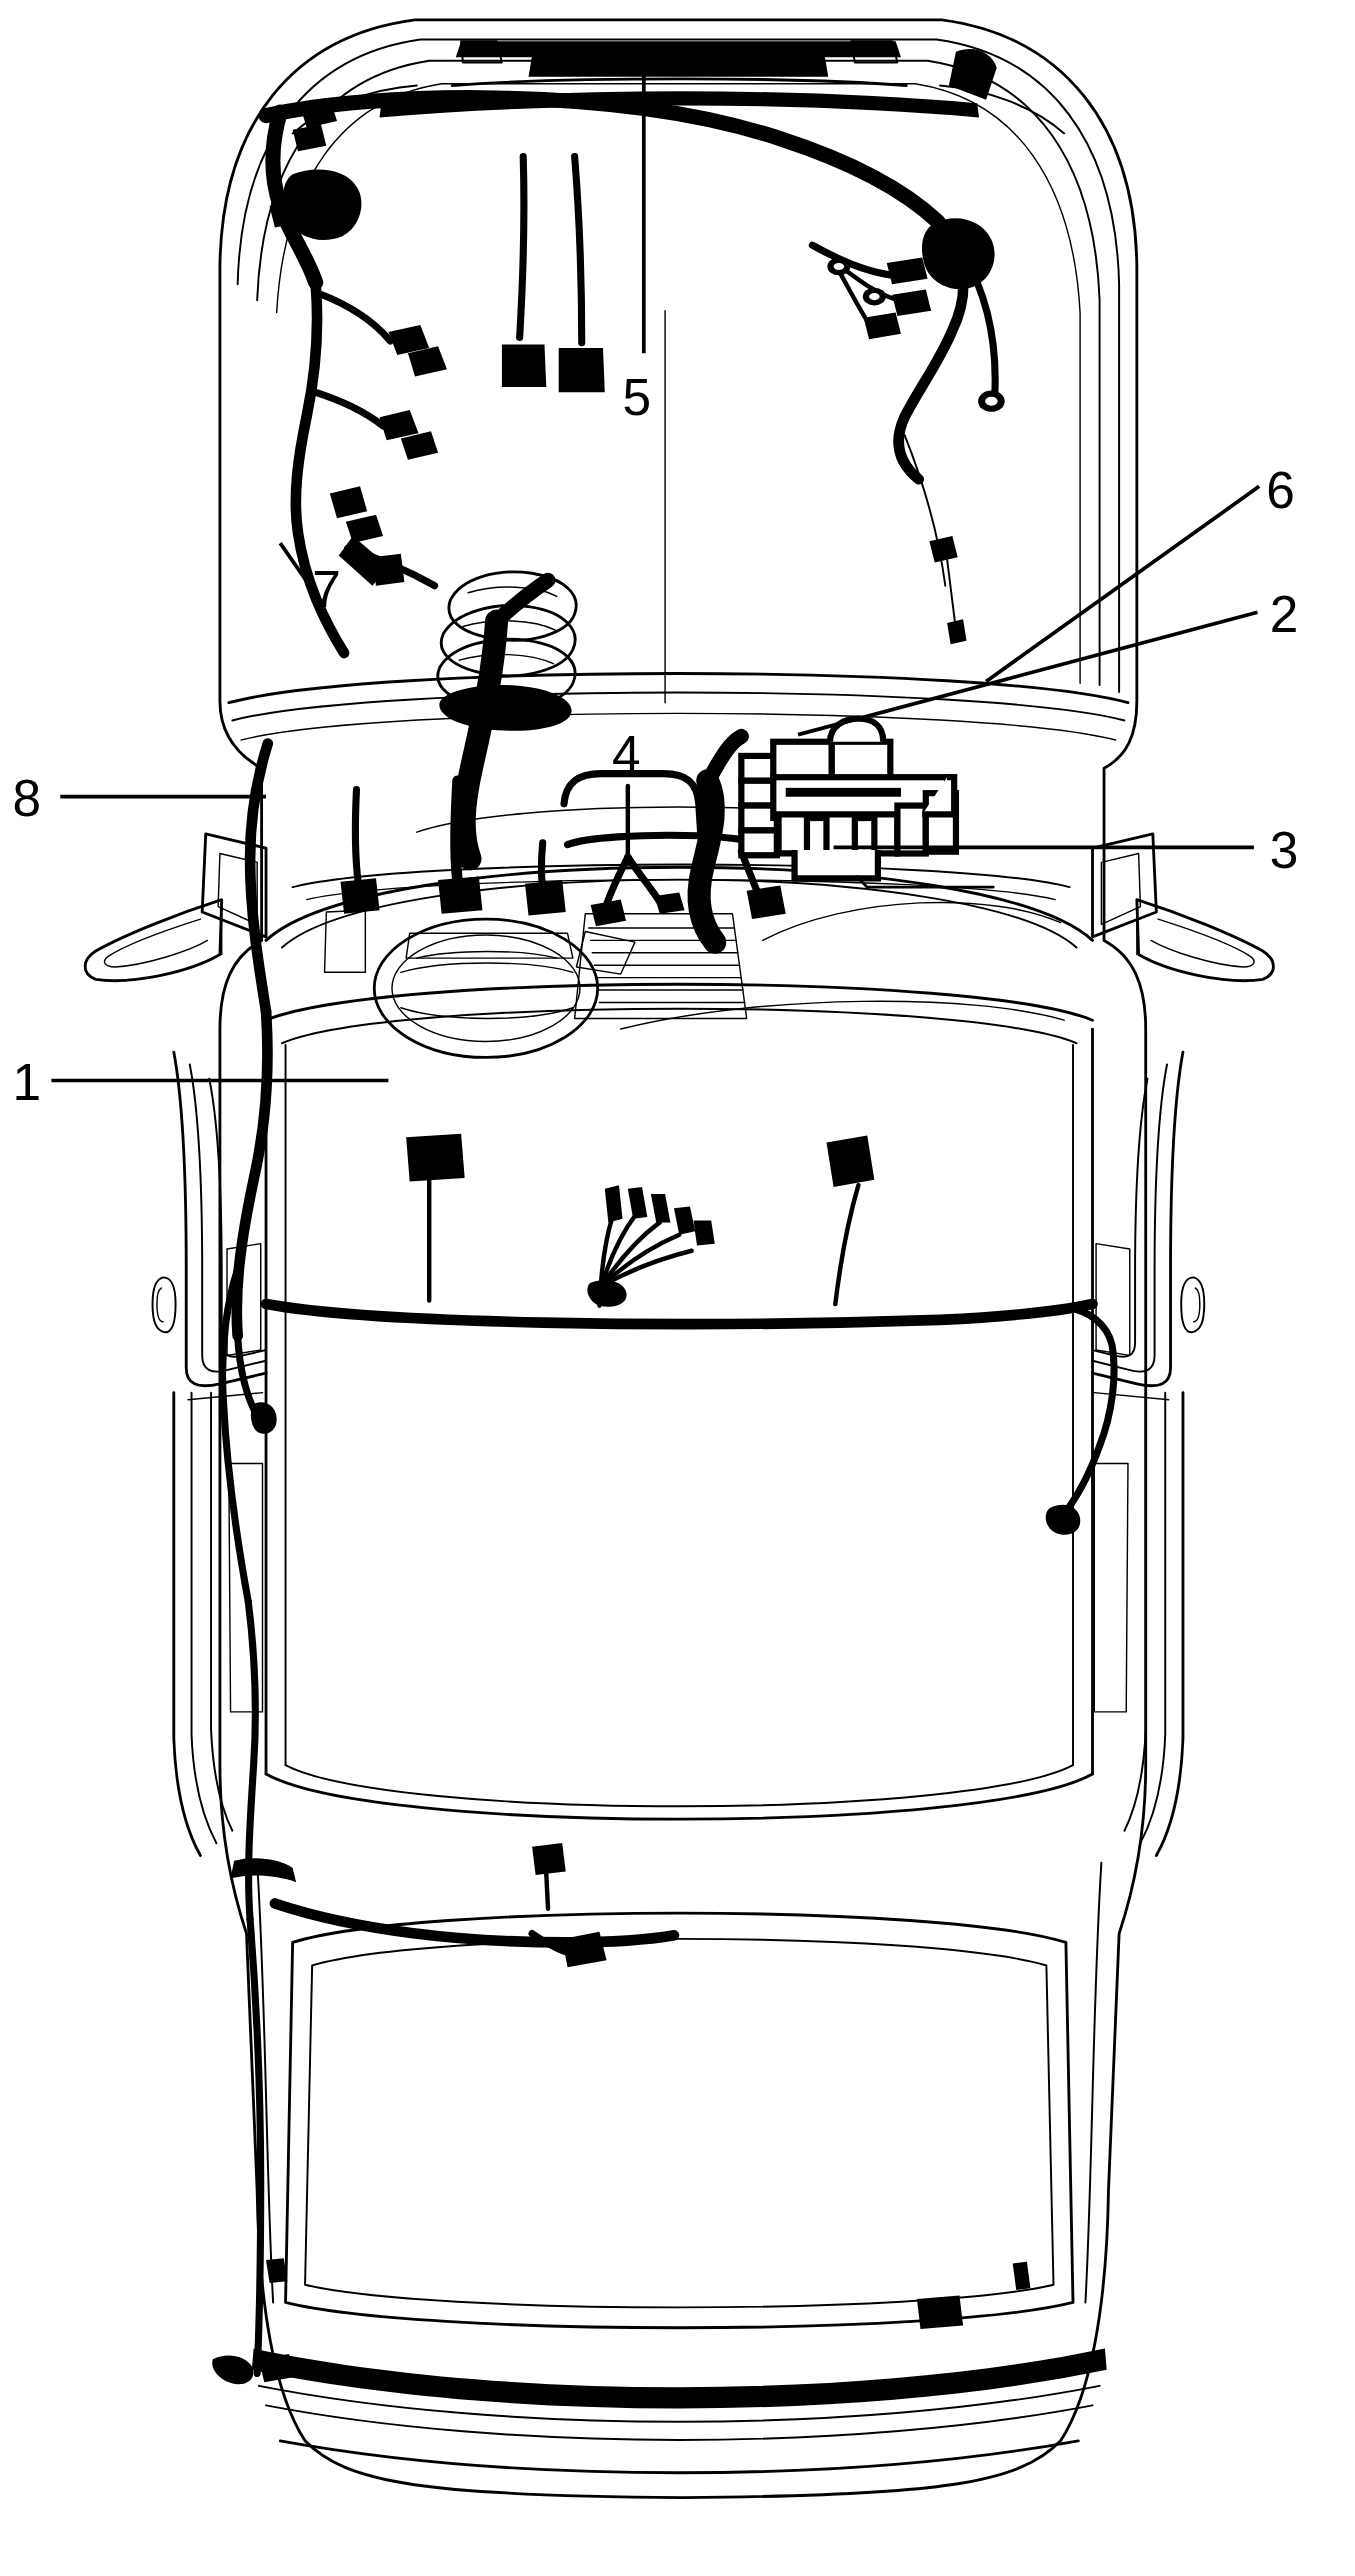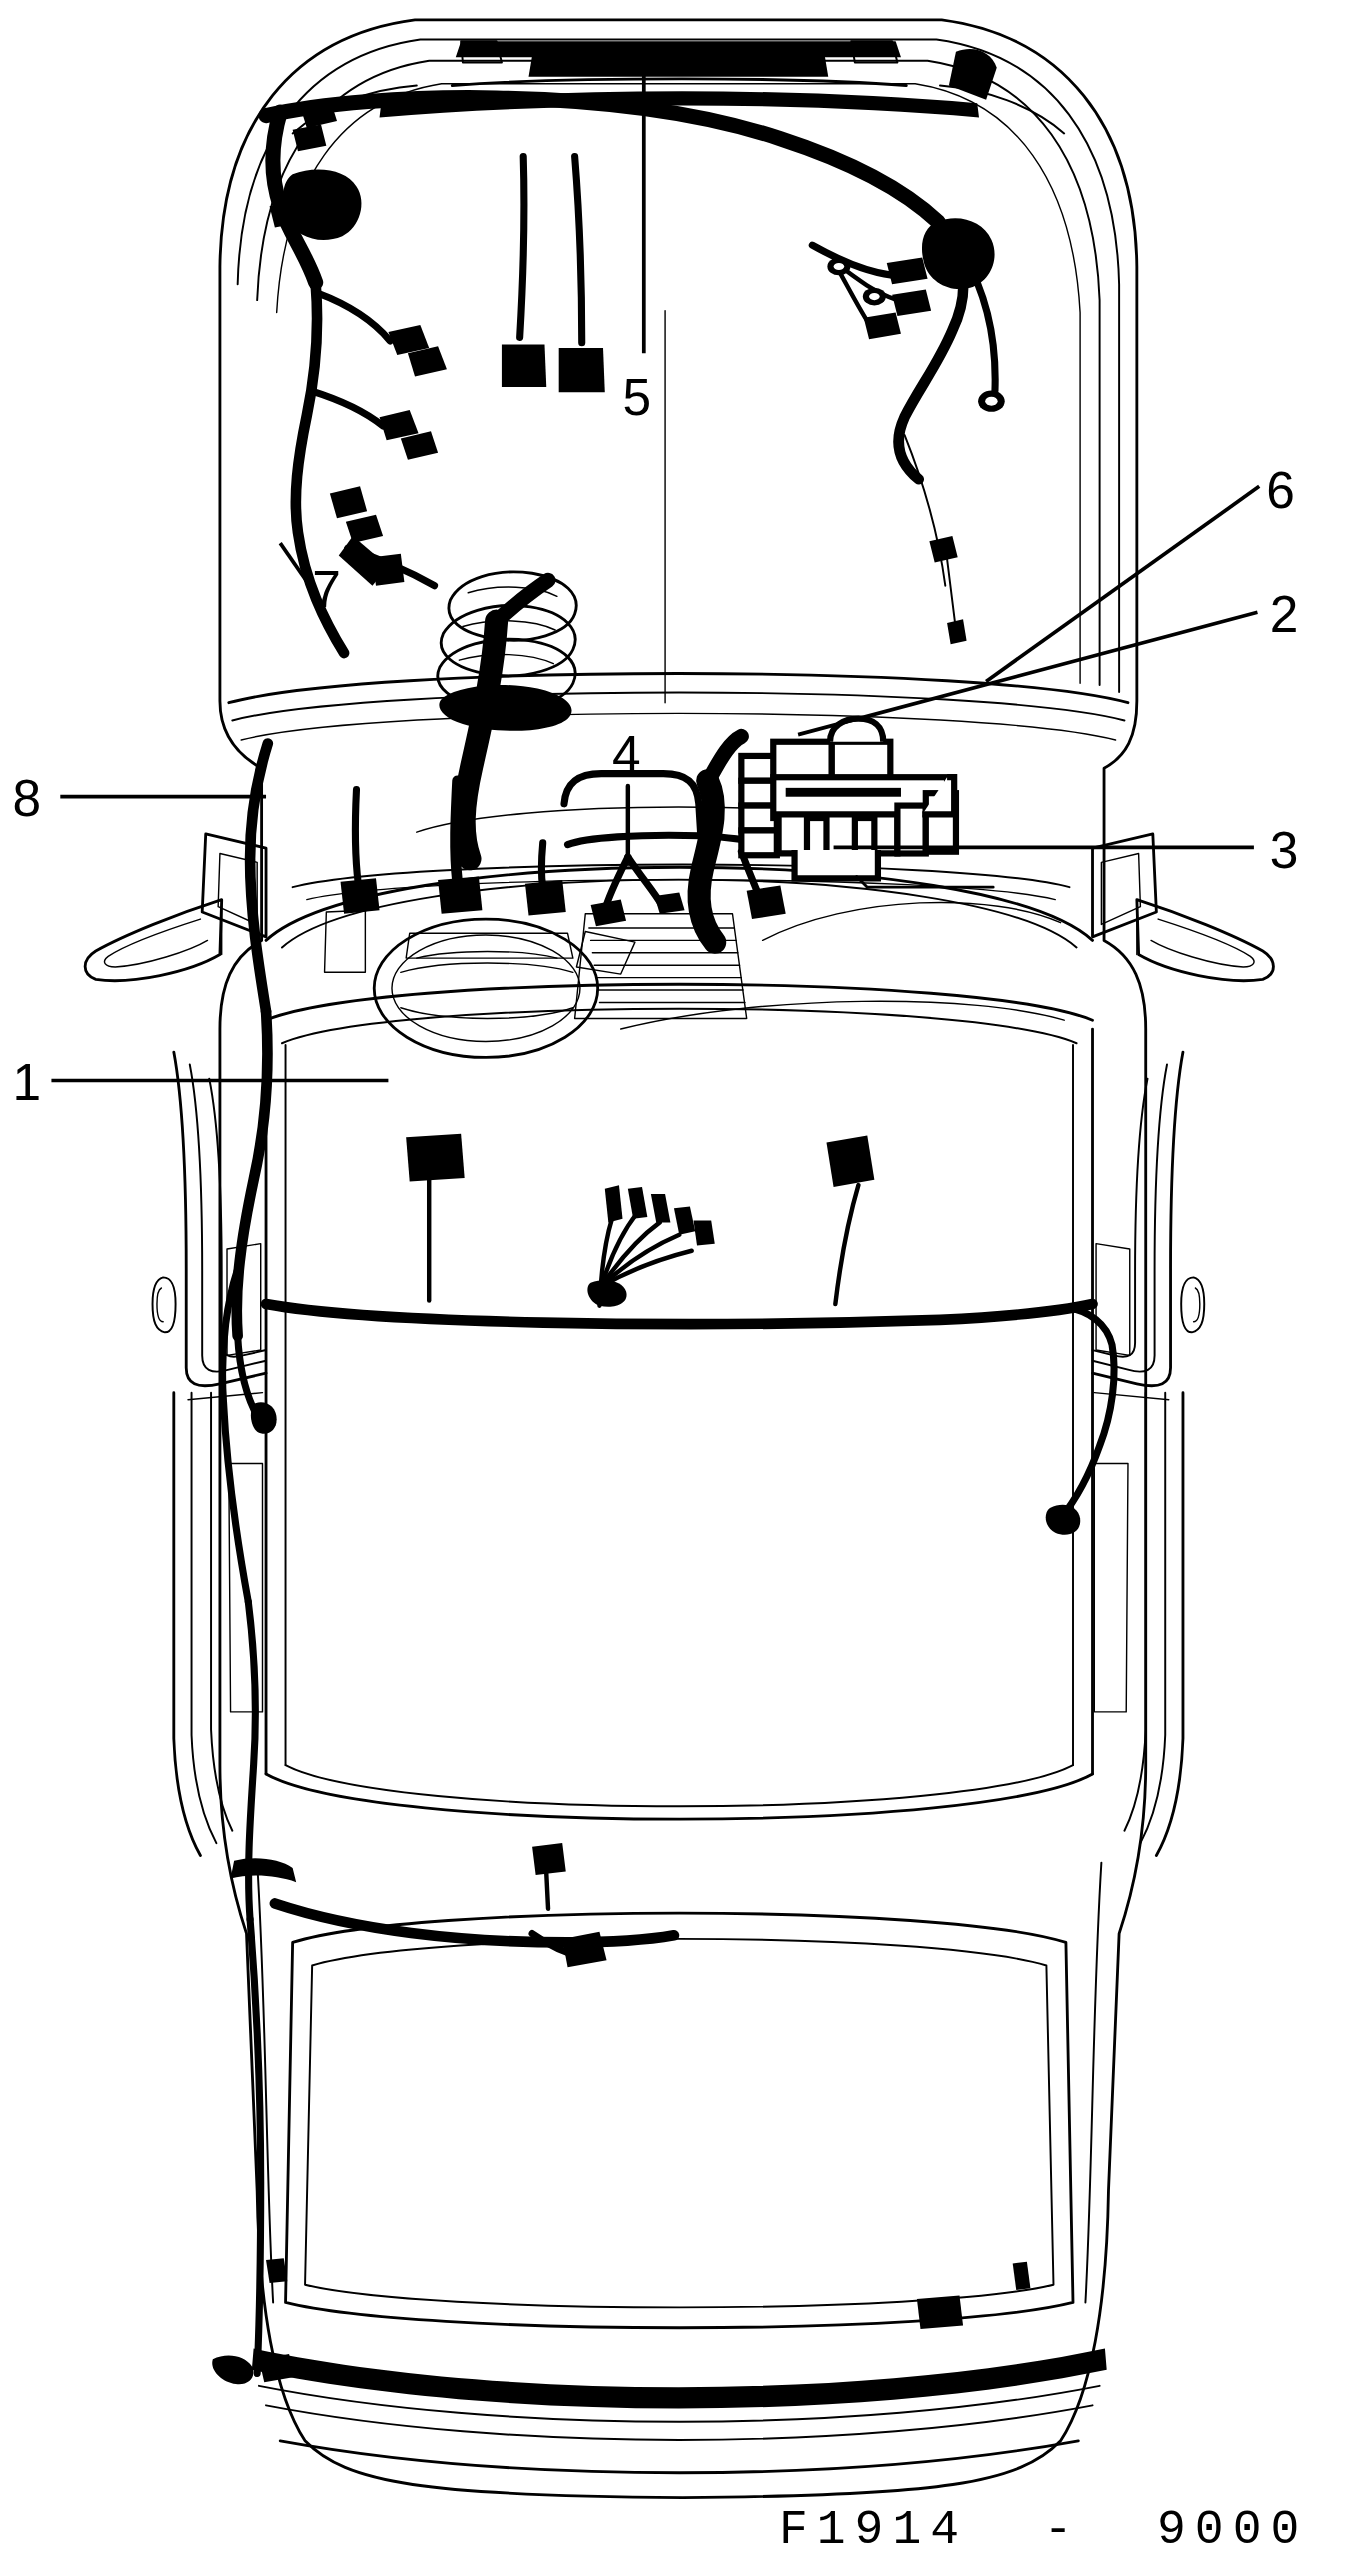--- a/index.html
+++ b/index.html
@@ -499,16 +499,15 @@
       <text class="callout-num" x="1432" y="978">3</text>
       <text class="callout-num" x="690" y="870">4</text>
       <text class="callout-num" x="702" y="468">5</text>
       <text class="callout-num" x="1428" y="572">6</text>
       <text class="callout-num" x="352" y="684">7</text>
       <text class="callout-num" x="14" y="920">8</text>
     </g>
 
   </svg>
 
-  <div class="caption-text">F1914  -  9000</div>
 
 </div>
 
 
 </body></html>

